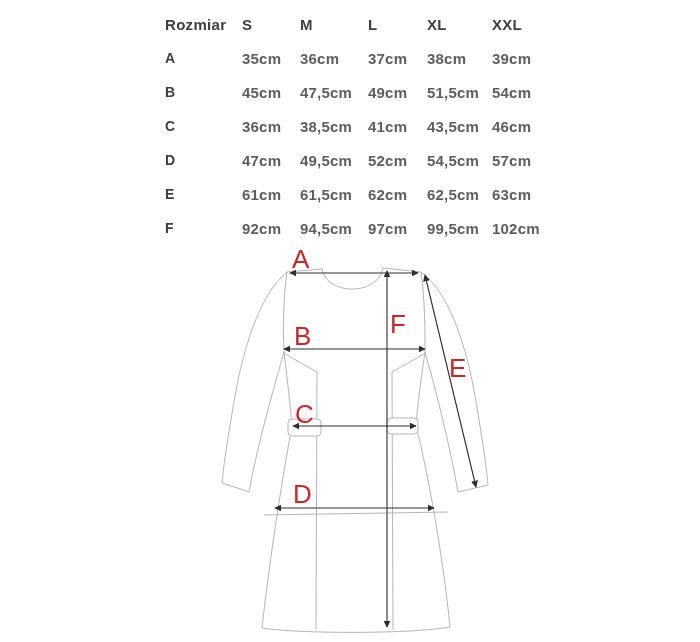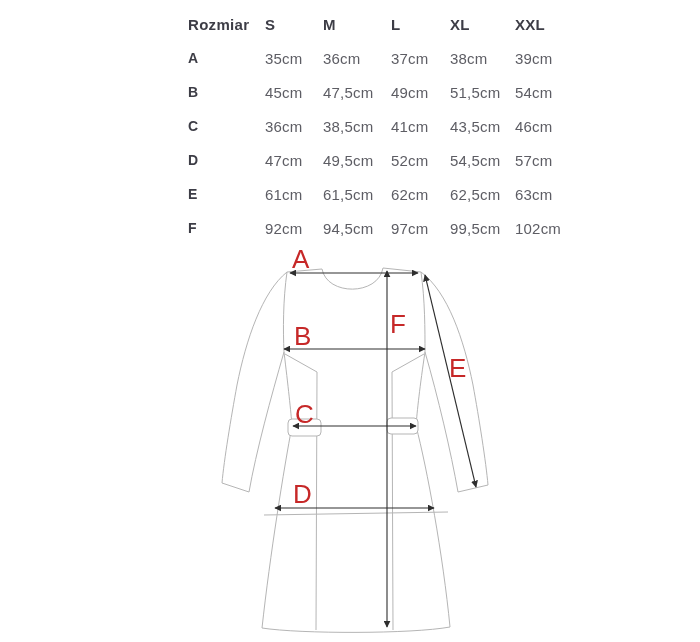--- a/index.html
+++ b/index.html
@@ -13,38 +13,37 @@
   }
   .size-table {
     position:absolute;
     left:165px; top:7px;
   }
   .trow {
     display:grid;
     grid-template-columns:77px 58px 68px 59px 65px 48px;
     height:34px;
     align-items:center;
-    margin-left:23px;
   }
   .cell { white-space:nowrap; }
   .cell.head {
     font-size:15px;
     font-weight:700;
     color:#3d3d46;
     letter-spacing:0.3px;
   }
   .cell.rowlabel {
     font-size:14px;
     font-weight:700;
     color:#3d3d46;
     letter-spacing:0.3px;
   }
   .cell.val {
     font-size:15px;
-    font-weight:400;
+    font-weight:700;
     color:#5d5d64;
     letter-spacing:0.2px;
   }
   .diagram {
     position:absolute;
     left:0; top:250px;
   }
   .outline { stroke:#b5b5b5; stroke-width:1; fill:none; }
   .tab { stroke:#b5b5b5; stroke-width:1; fill:#ffffff; }
   .measure { stroke:#2e2e2e; stroke-width:1.1; fill:none; }

